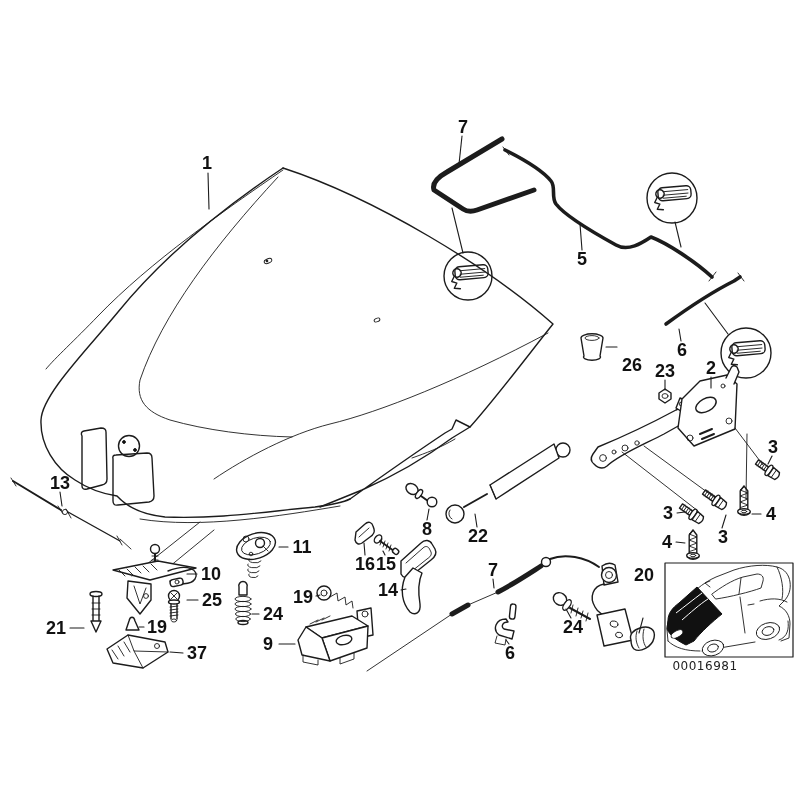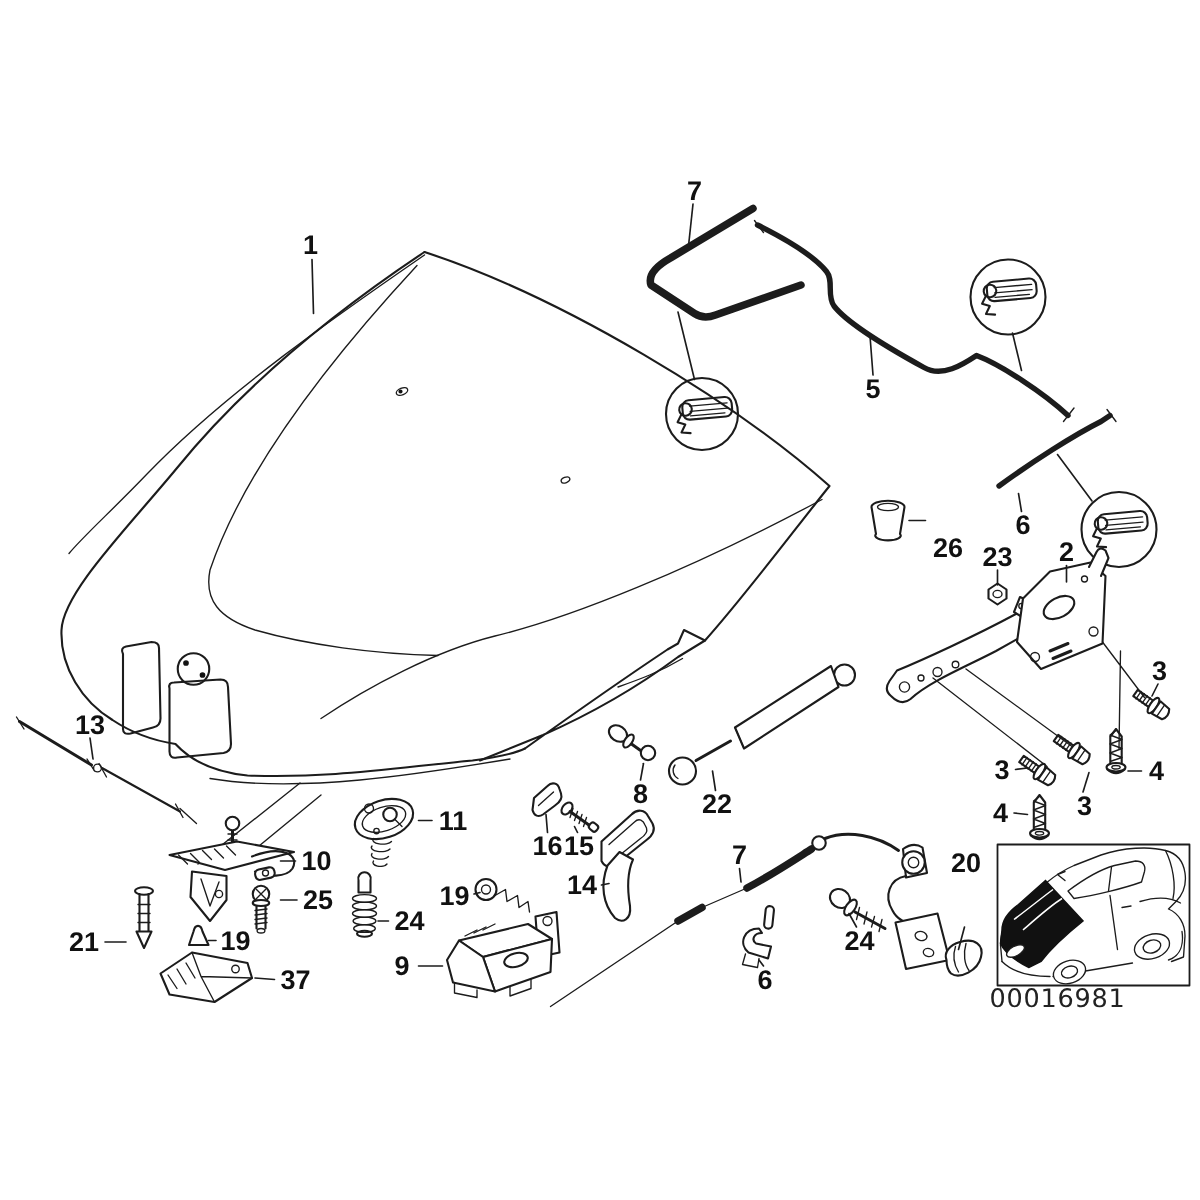--- a/index.html
+++ b/index.html
@@ -9,21 +9,21 @@
   svg *{vector-effect:none;}
   .ln{fill:none;stroke:#1c1c1c;stroke-width:1.4;stroke-linecap:round;stroke-linejoin:round;}
   .thin{stroke-width:0.9;}
   .med{stroke-width:2;}
   .thick{stroke-width:3.6;}
   .xthick{stroke-width:5;}
   .fillw{fill:#ffffff;}
   .fillb{fill:#111111;stroke:#111111;}
   .lbl{position:absolute;transform:translate(-50%,-50%);font-weight:bold;
        font-size:18px;color:#111;letter-spacing:0px;line-height:1;white-space:nowrap;}
-  .code{position:absolute;transform:translate(-50%,-50%);font-size:17px;color:#222;
+  .code{position:absolute;transform:translate(-50%,-50%);font-size:12px;color:#222;
         font-family:"DejaVu Sans", sans-serif;letter-spacing:0.5px;}
 </style>
 </head>
 <body>
 
 <div class="stage">
 
 <svg width="800" height="800" viewBox="0 0 800 800">
   <defs>
     <g id="sealProfile">

